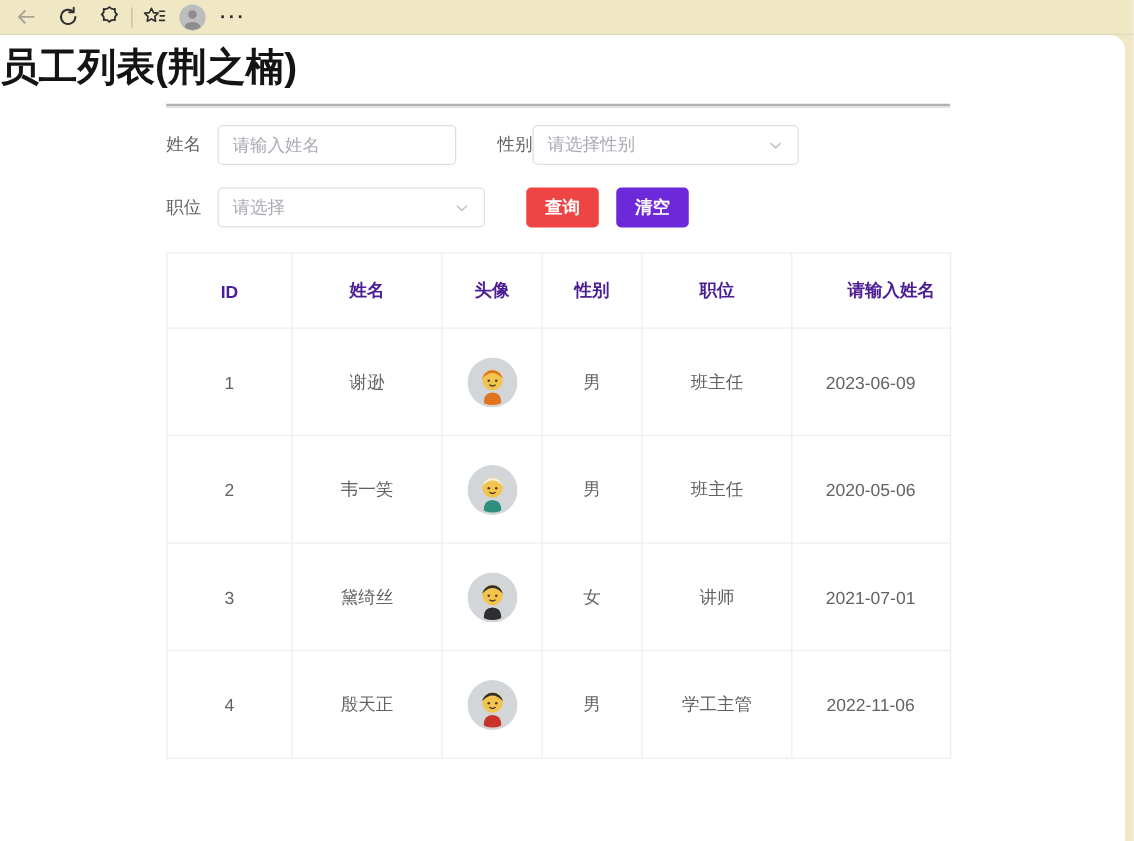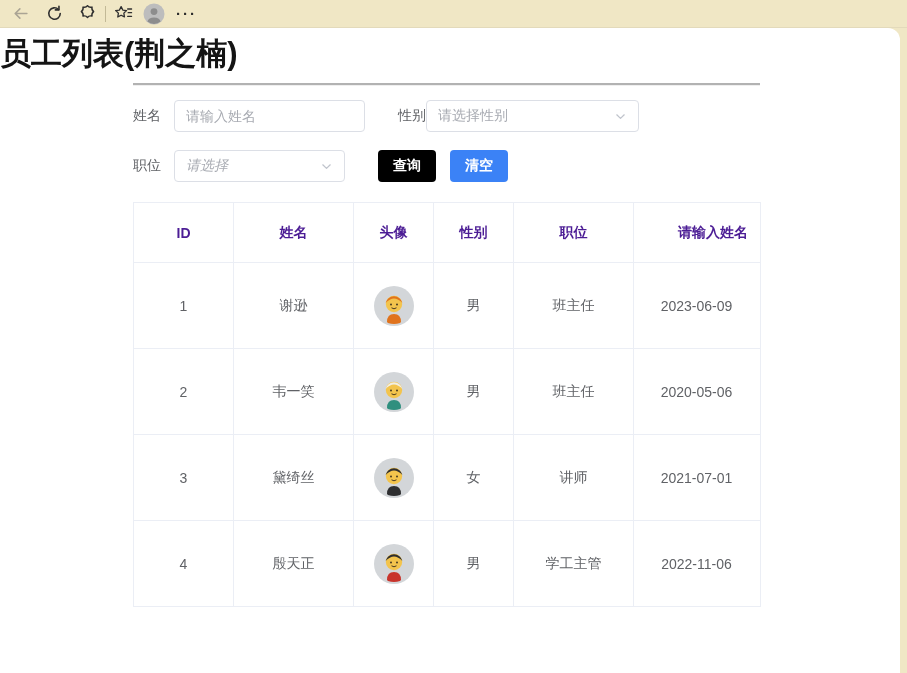--- a/index.html
+++ b/index.html
@@ -26,25 +26,25 @@
 
   .form-row{position:absolute;left:133px;height:32px;display:flex;align-items:center;}
   .row1{top:72px;}
   .row2{top:122px;}
   .f-label{font-size:14px;color:#606266;flex:none;width:28px;}
   .txt-input{box-sizing:border-box;width:191px;height:32px;margin-left:13px;border:1px solid #dcdfe6;border-radius:4px;padding:0 11px;font-size:14px;color:#606266;font-family:inherit;outline:none;}
   .txt-input::placeholder{color:#a8abb2;opacity:1;}
   .f-label.l2{margin-left:33px;}
   .select{box-sizing:border-box;height:32px;margin-left:0;border:1px solid #dcdfe6;border-radius:4px;display:flex;align-items:center;justify-content:space-between;padding:0 11px;cursor:pointer;background:#fff;}
   .sel-gender{width:213px;}
-  .sel-pos{width:171px;margin-left:13px;font-style:italic;}
+  .sel-pos{width:214px;margin-left:13px;}
   .select .ph{font-size:14px;color:#a8abb2;}
   .btn{box-sizing:border-box;width:58px;height:32px;border:none;border-radius:4px;font-size:14px;font-weight:700;color:#ffffff;font-family:inherit;cursor:pointer;padding:0;}
-  .btn.primary{margin-left:33px;background:#000000;}
-  .btn.info{margin-left:14px;background:#3b82f6;}
+  .btn.primary{margin-left:33px;background:#ef4444;}
+  .btn.info{margin-left:14px;background:#6d28d9;}
 
   
   .emp-table{position:absolute;top:174px;left:133px;width:627px;border-collapse:collapse;table-layout:fixed;background:#fff;}
   .emp-table th,.emp-table td{border:1px solid #ebeef5;text-align:center;font-size:14px;box-sizing:border-box;}
   .emp-table th{height:60px;color:#4c1d95;font-weight:600;}
   .emp-table td{height:86px;color:#606266;}
   .emp-table th:last-child{text-align:right;padding-right:12px;}
   .emp-table td:last-child{padding-right:2px;}
   .avatar{display:inline-block;width:40px;height:40px;vertical-align:middle;}
   .avatar svg{display:block;}

